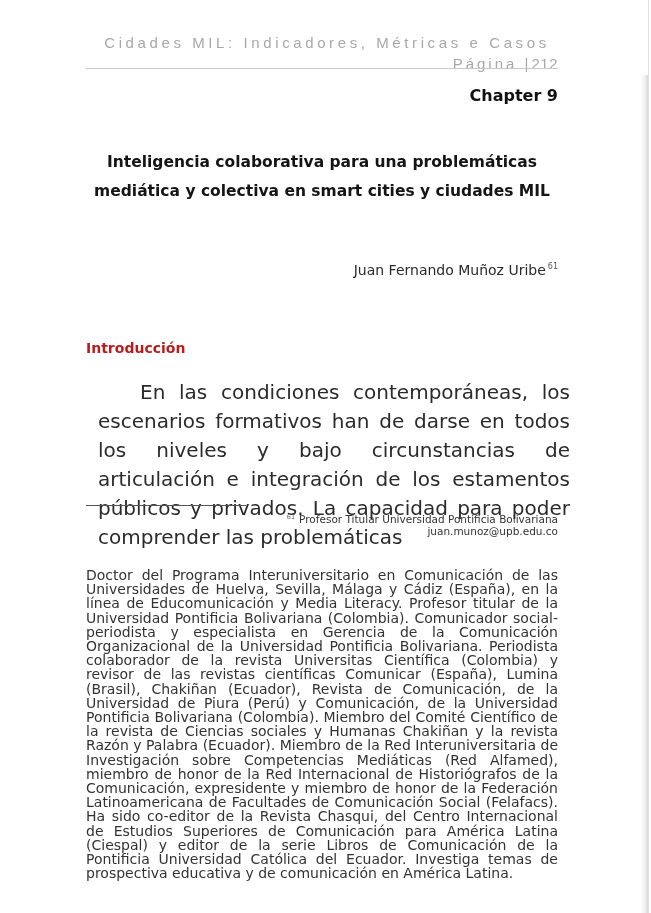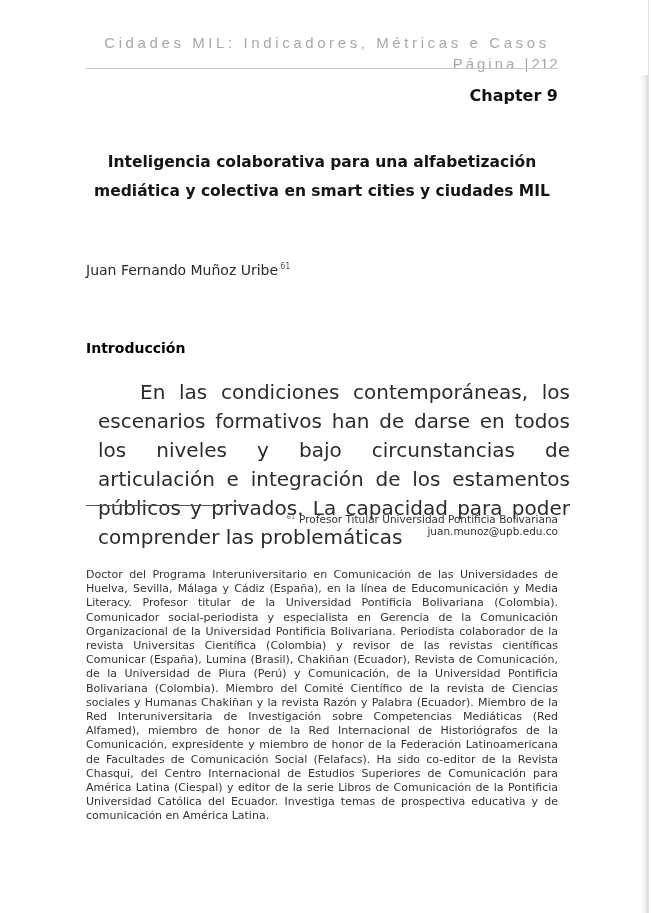--- a/index.html
+++ b/index.html
@@ -23,66 +23,66 @@
 
     .chapter {
       position: absolute; left: 86px; width: 472px; top: 86px; text-align: right;
       font-family: "DejaVu Sans", sans-serif; font-weight: bold; font-size: 16px; color: #111;
     }
     .chapter-title {
       position: absolute; left: 86px; width: 472px; top: 148px; text-align: center;
       font-family: "DejaVu Sans", sans-serif; font-weight: bold; font-size: 15.5px; line-height: 29px; color: #151515;
     }
     .author {
-      position: absolute; left: 86px; width: 472px; top: 262px; 
+      position: absolute; left: 86px; width: 472px; top: 262px; text-align: right;
       font-family: "DejaVu Sans", sans-serif; font-size: 14px; color: #2a2a2a;
     }
     .author sup { font-size: 8px; vertical-align: 6px; color: #555; margin-left: 2px; }
 
     .section-heading {
       position: absolute; left: 86px; top: 340px;
-      font-family: "DejaVu Sans", sans-serif; font-weight: bold; font-size: 14px; color: #000000;
+      font-family: "DejaVu Sans", sans-serif; font-weight: bold; font-size: 14px; color: #b91c1c;
     }
     .body-text {
       position: absolute; left: 86px; width: 472px; top: 366px;
       font-family: "DejaVu Sans", sans-serif; font-size: 20px; line-height: 29px; color: #2b2b2b;
       text-align: justify; text-indent: 42px; margin: 12px;
     }
 
     .fn-rule { position: absolute; left: 86px; top: 505px; width: 160px; height: 1px; background: #555; }
     .fn {
       position: absolute; left: 86px; width: 472px;
       font-family: "DejaVu Sans", sans-serif; font-size: 10.5px; color: #333; text-align: right;
     }
     .fn sup { font-size: 6.5px; vertical-align: 4px; margin-right: 4px; color: #666; }
     .fn-1 { top: 513px; }
     .fn-email { top: 525px; }
     .fn-bio {
-      top: 568px; text-align: justify; line-height: 14.2px; font-size: 11px; margin: 0;
+      top: 568px; text-align: justify; line-height: 14.2px; font-size: 14px; margin: 0;
     }
   </style>
 </head>
 <body>
 
 <div class="right-edge"></div>
 <div class="right-edge-line"></div>
 
 <div class="running-head">
   <span class="title">Cidades MIL: Indicadores, Métricas e Casos</span>
   <span class="page">
     <span>Página</span>
     <span>|</span><span class="num">212</span>
   </span>
 </div>
 <div class="head-rule"></div>
 
 <div class="chapter">Chapter 9</div>
 
 <div class="chapter-title">
-  <div>Inteligencia colaborativa para una alfabetización</div>
+  <div>Inteligencia colaborativa para una problemáticas</div>
   <div>mediática y colectiva en smart cities y ciudades MIL</div>
 </div>
 
 <div class="author">
   <span>Juan Fernando Muñoz Uribe</span><sup>61</sup>
 </div>
 
 <div class="section-heading">Introducción</div>
 <p class="body-text">En las condiciones contemporáneas, los escenarios formativos han de darse en todos los niveles y bajo circunstancias de articulación e integración de los estamentos públicos y privados. La capacidad para poder comprender las problemáticas</p>
 

